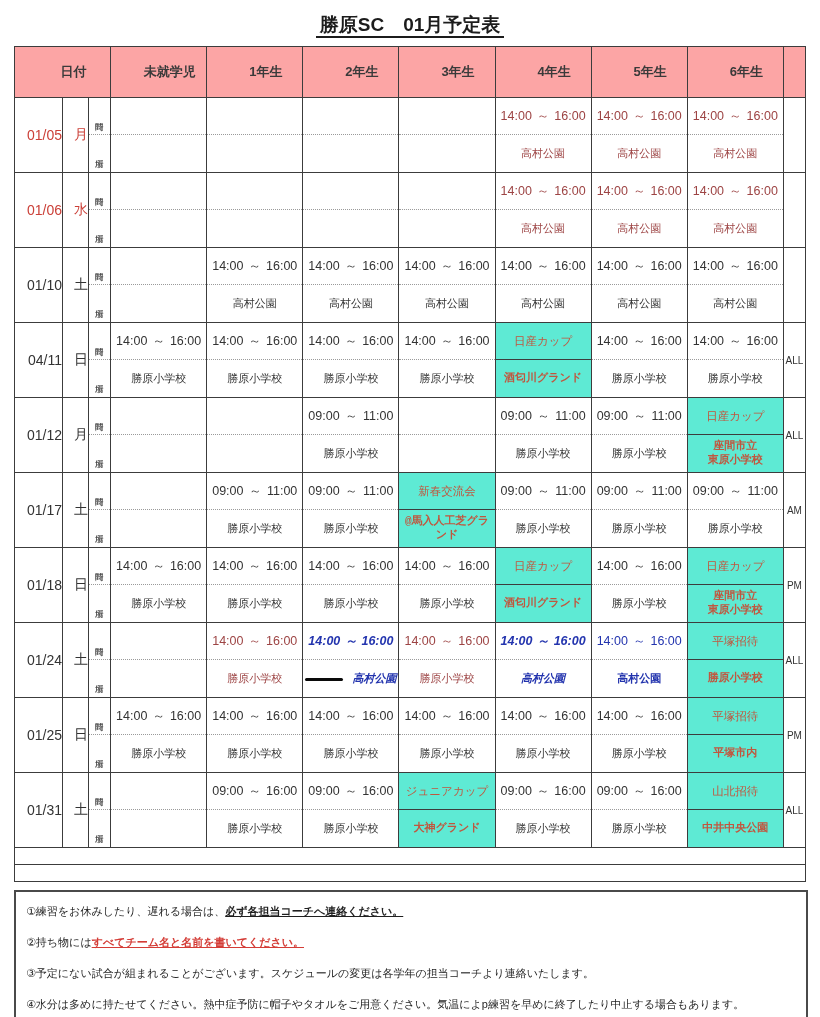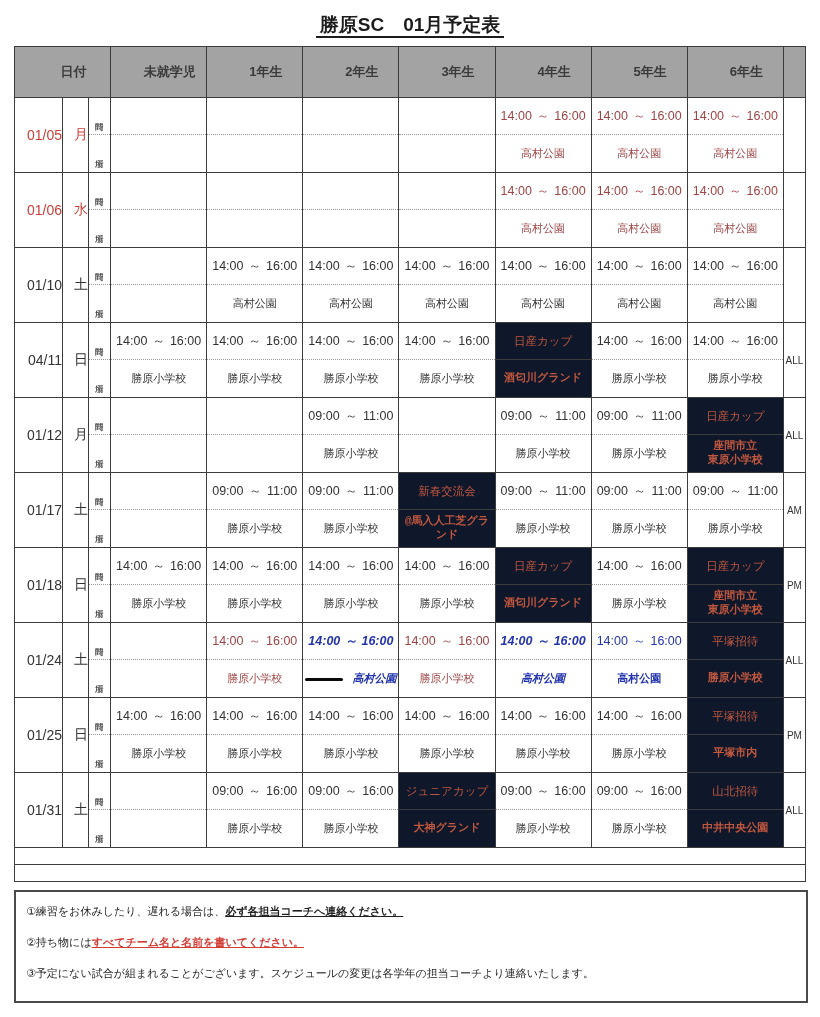--- a/index.html
+++ b/index.html
@@ -22,21 +22,21 @@
     border-collapse:collapse;
     table-layout:fixed;
     width:792px;
   }
   .sched th,.sched td{
     border:1px solid #3c3c3c;
     padding:0;
     overflow:hidden;
   }
   .sched thead th{
-    background:#a3a3a3;
+    background:#fca5a5;
     height:50px;
     font-size:13px;
     font-weight:600;
     color:#3a3a3a;
     text-align:center;
     padding-left:22px;
   }
   .vtext{
     writing-mode:vertical-rl;
     text-orientation:upright;
@@ -74,21 +74,21 @@
     font-size:11px;
     vertical-align:middle;
     white-space:pre-line;
     line-height:1.2;
   }
   td.ev-time{
     text-align:center;
     vertical-align:middle;
     font-size:11.5px;
   }
-  .event{background:#0f172a;color:#c0573f;}
+  .event{background:#5eead4;color:#c0573f;}
   td.event.pcell{font-weight:600;font-family:Liberation Mono, monospace;}
 
   .st-black{color:#333;}
   .st-darkred{color:#9d4444;}
   .st-blue{color:#2334ae;}
   .st-blue-bold{color:#2334ae;font-weight:bold;font-style:italic;}
   td.pcell.st-blue-bold,td.pcell.st-blue{font-weight:bold;}
   td.pcell.st-blue{font-style:normal;}
   td.pcell.st-blue-bold{font-style:italic;}
 
@@ -714,15 +714,16 @@
         <tr class="thin">
           <td colspan="11"></td>
         </tr>
       </tbody>
   </table>
 
   <div class="notes">
       <p class="note-line"><span class="seg-plain">①練習をお休みしたり、遅れる場合は、</span><span class="seg-bold-underline">必ず各担当コーチへ連絡ください。</span></p>
       <p class="note-line"><span class="seg-plain">②持ち物には</span><span class="seg-red-bold-underline">すべてチーム名と名前を書いてください。</span></p>
       <p class="note-line"><span class="seg-plain">③予定にない試合が組まれることがございます。スケジュールの変更は各学年の担当コーチより連絡いたします。</span></p>
+      <p class="note-line"><span class="seg-plain">④水分は多めに持たせてください。熱中症予防に帽子やタオルをご用意ください。気温によp練習を早めに終了したり中止する場合もあります。</span></p>
     </div>
 
 </div>
 
 </body></html>

